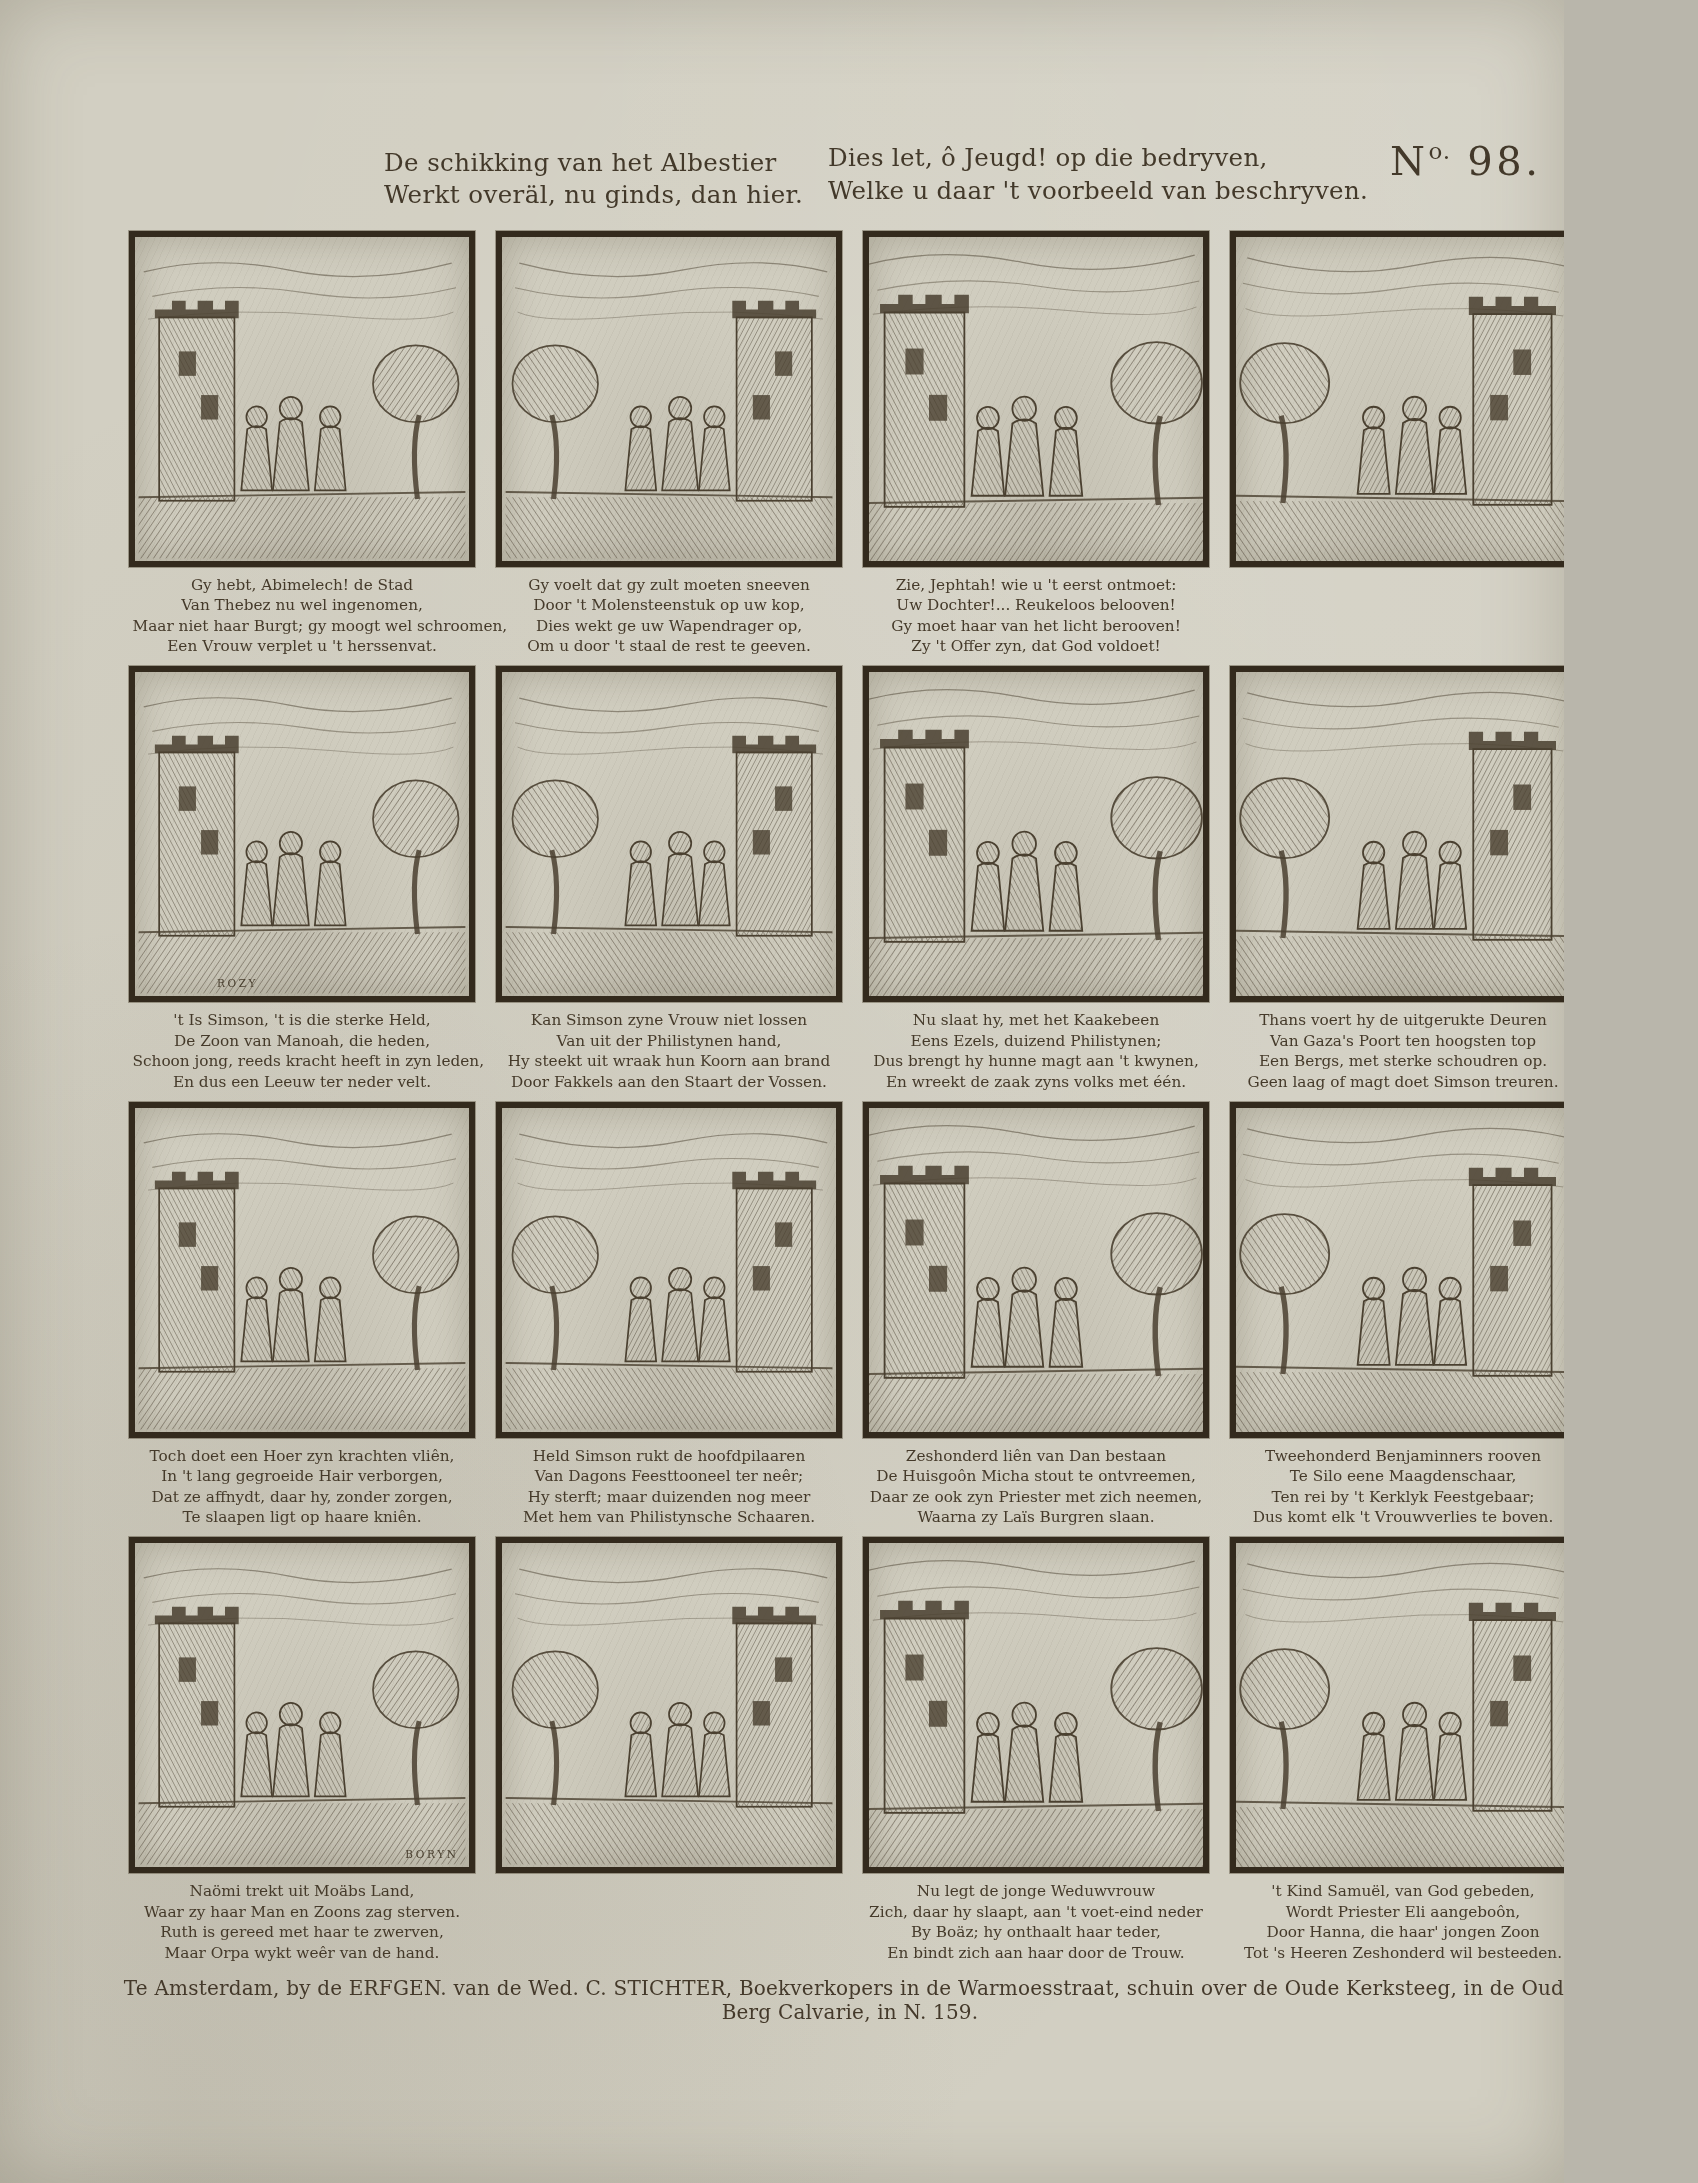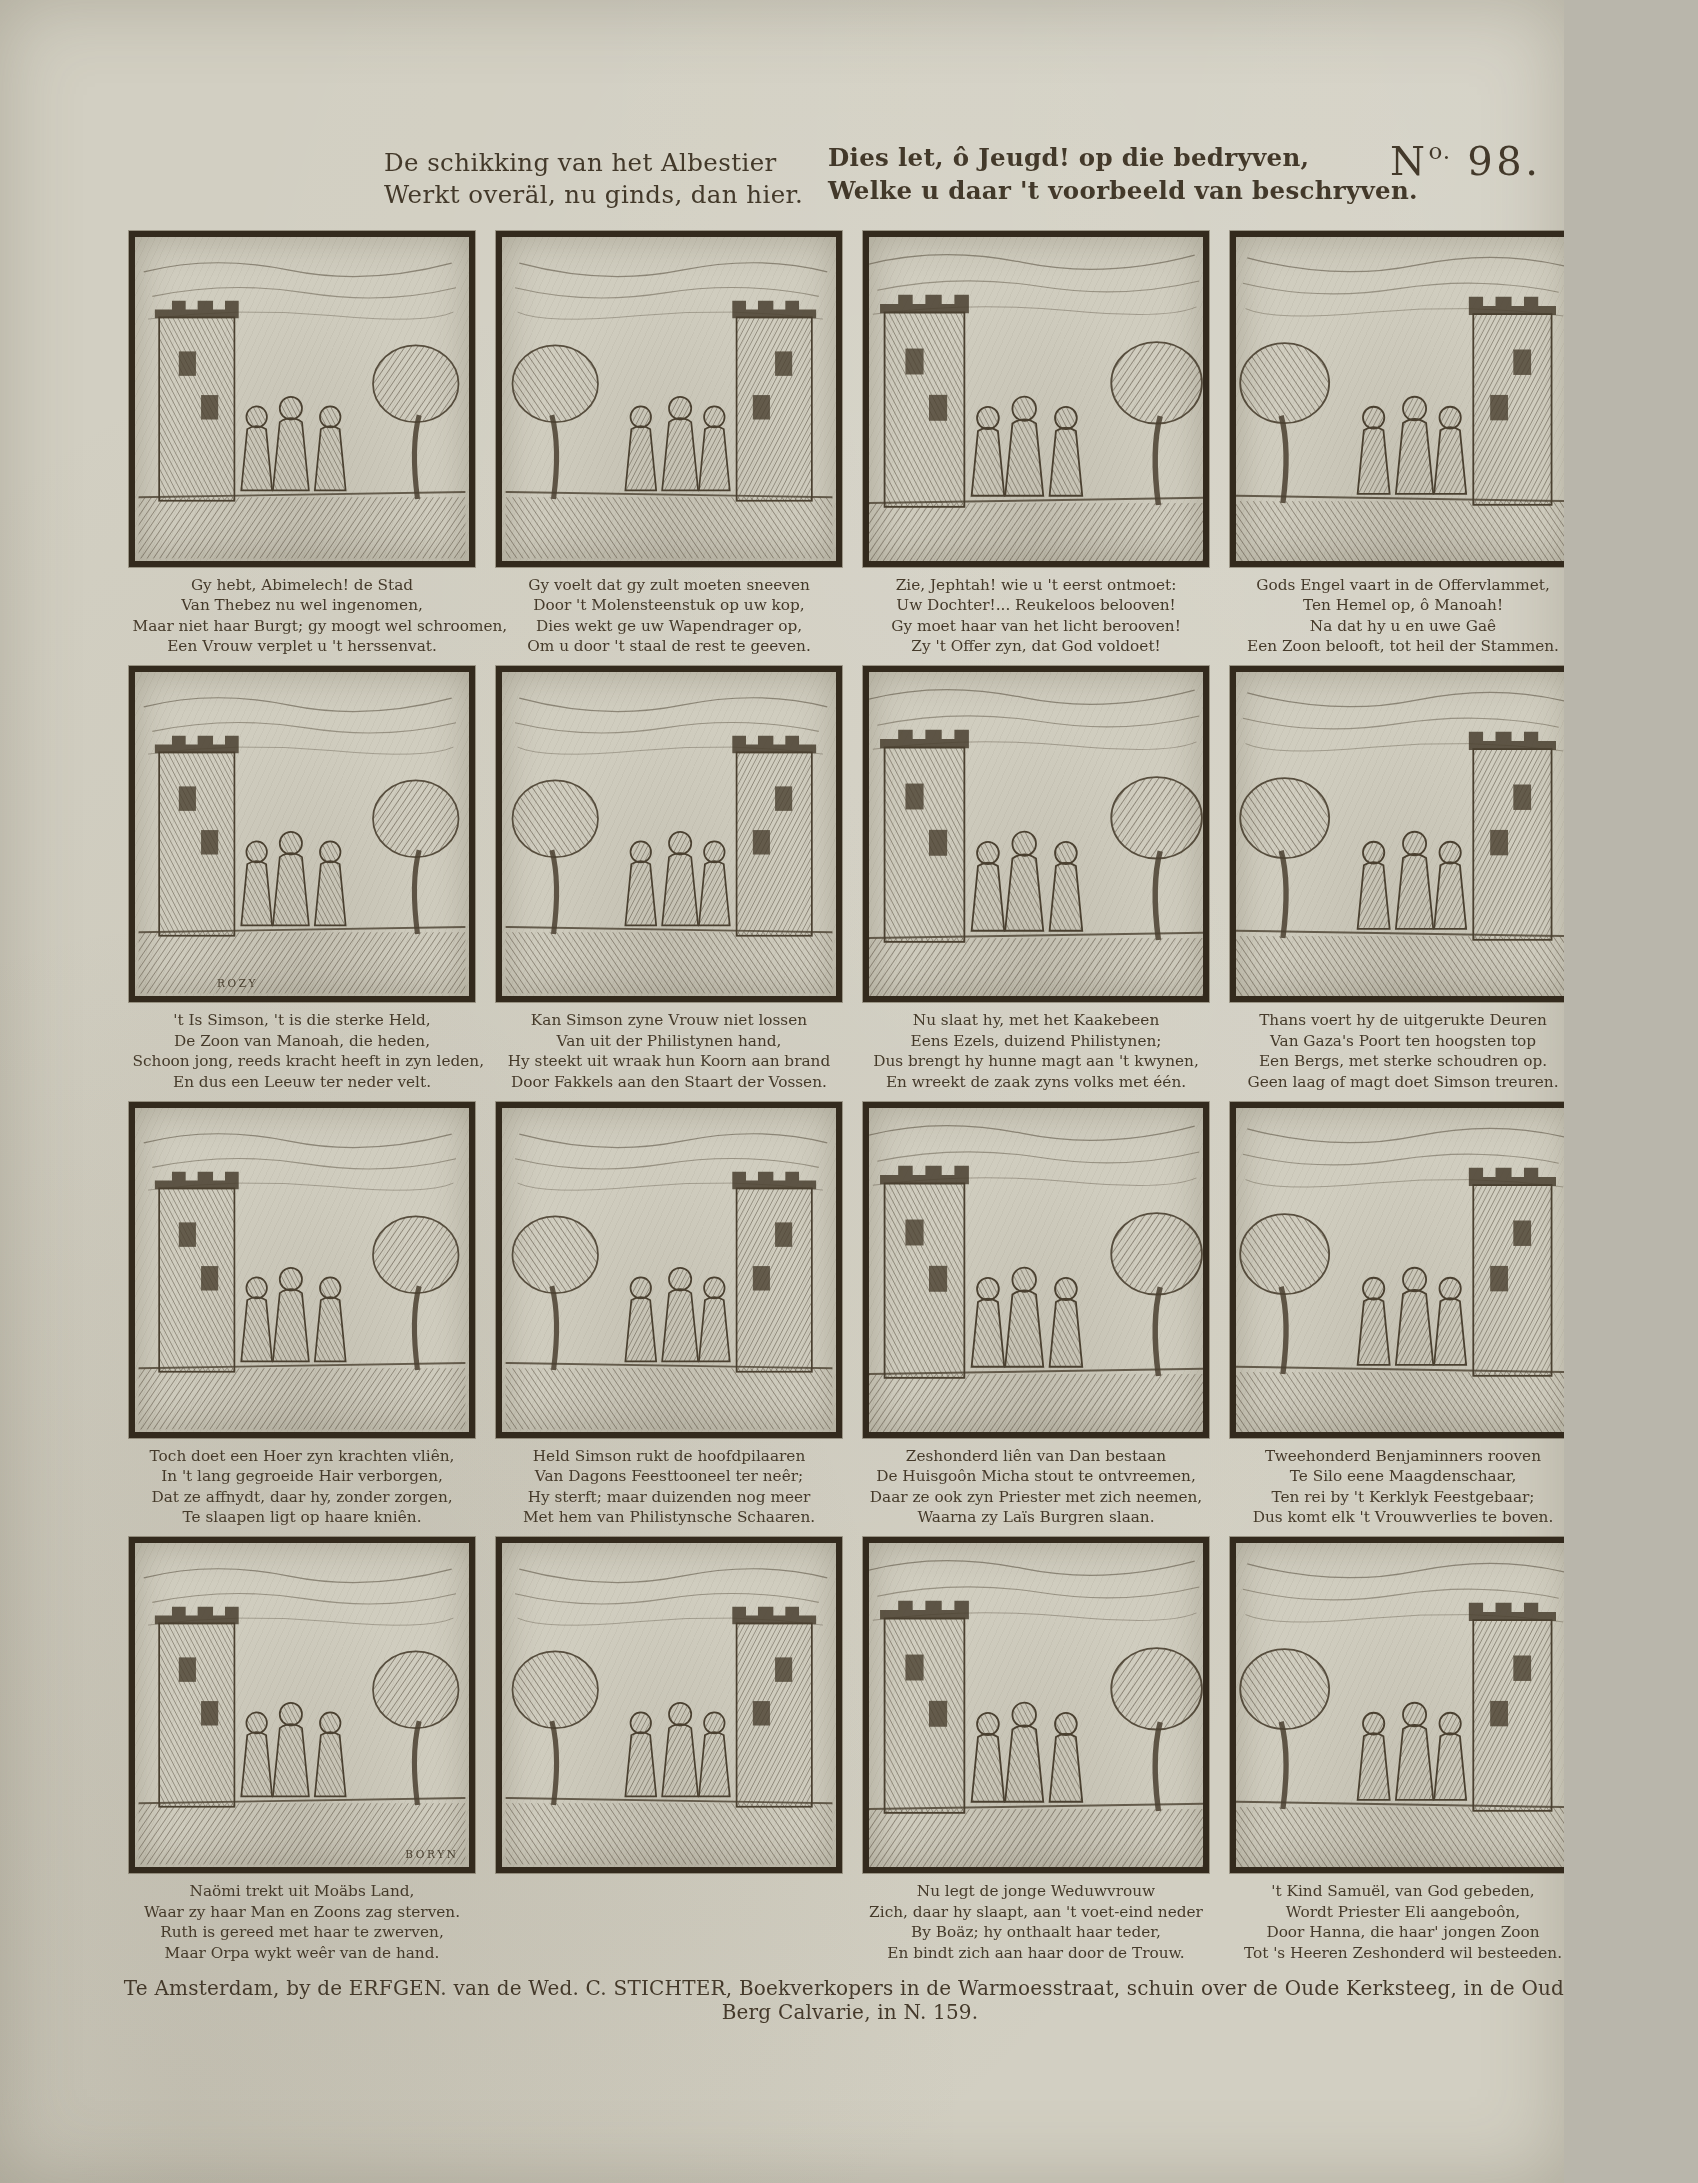--- a/index.html
+++ b/index.html
@@ -14,21 +14,21 @@
       radial-gradient(ellipse at 12% 96%, rgba(110,102,84,.16), transparent 40%),
       radial-gradient(ellipse at 92% 8%, rgba(255,255,255,.10), transparent 45%),
       radial-gradient(ellipse at 55% 30%, rgba(255,255,255,.07), transparent 60%),
       radial-gradient(ellipse at 30% 60%, rgba(120,112,92,.07), transparent 55%),
       #d2cfc2;
     box-shadow:inset 0 0 79px rgba(95,88,70,.30);
     color:#43392a;
   }
   
   .hdr-left{position:absolute;left:384px;top:147px;font-size:24.5px;line-height:32px;letter-spacing:0.4px;}
-  .hdr-right{position:absolute;left:828px;top:141px;font-size:24.5px;line-height:33px;font-weight:bold;letter-spacing:0.3px;}
+  .hdr-right{position:absolute;left:828px;top:141px;font-size:24.5px;line-height:33px;font-weight:normal;letter-spacing:0.3px;}
   .sheet-number{position:absolute;left:1390px;top:138px;font-size:40px;letter-spacing:3.5px;}
   .sheet-number sup{font-size:23px;vertical-align:15.7px;letter-spacing:0.9px;}
   
   .panels{
     position:absolute;left:129px;top:231px;width:1446px;
     display:grid;grid-template-columns:repeat(4,346px);column-gap:21px;row-gap:11.4px;
   }
   figure.panel{margin:0;height:424px;}
   .art{
     position:relative;height:324px;border:6.1px solid #332a1d;
@@ -150,26 +150,20 @@
         <div class="cl">Zy 't Offer zyn, dat God voldoet!</div>
       </figcaption>
     </figure>
 
     <figure class="panel">
       <div class="art">
           <svg class="wc" viewBox="0 0 382 371" width="334" height="324">
             <use href="#woodcut"></use>
           </svg>
         </div>
-      <figcaption class="caption">
-        <div class="cl">Gods Engel vaart in de Offervlammet,</div>
-        <div class="cl">Ten Hemel op, ô Manoah!</div>
-        <div class="cl">Na dat hy u en uwe Gaê</div>
-        <div class="cl">Een Zoon belooft, tot heil der Stammen.</div>
-      </figcaption>
     </figure>
 
     <figure class="panel">
       <div class="art">
           <svg class="wc" viewBox="0 0 382 371" width="334" height="324">
             <use href="#woodcut"></use>
           </svg>
           <span class="sig left">ROZY</span>
         </div>
       <figcaption class="caption">

